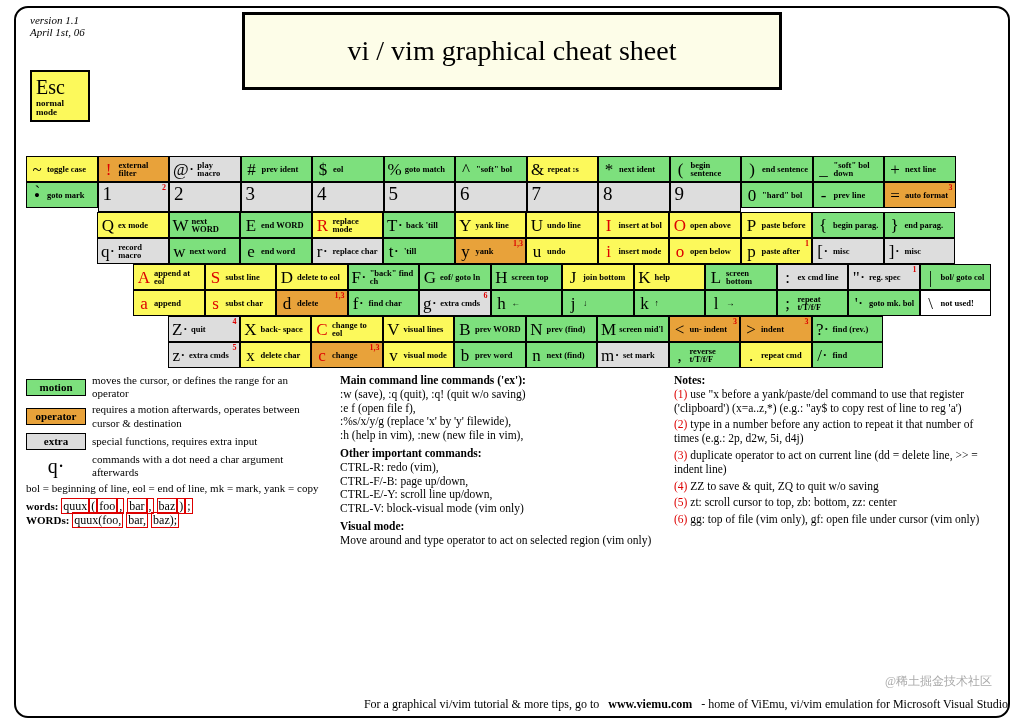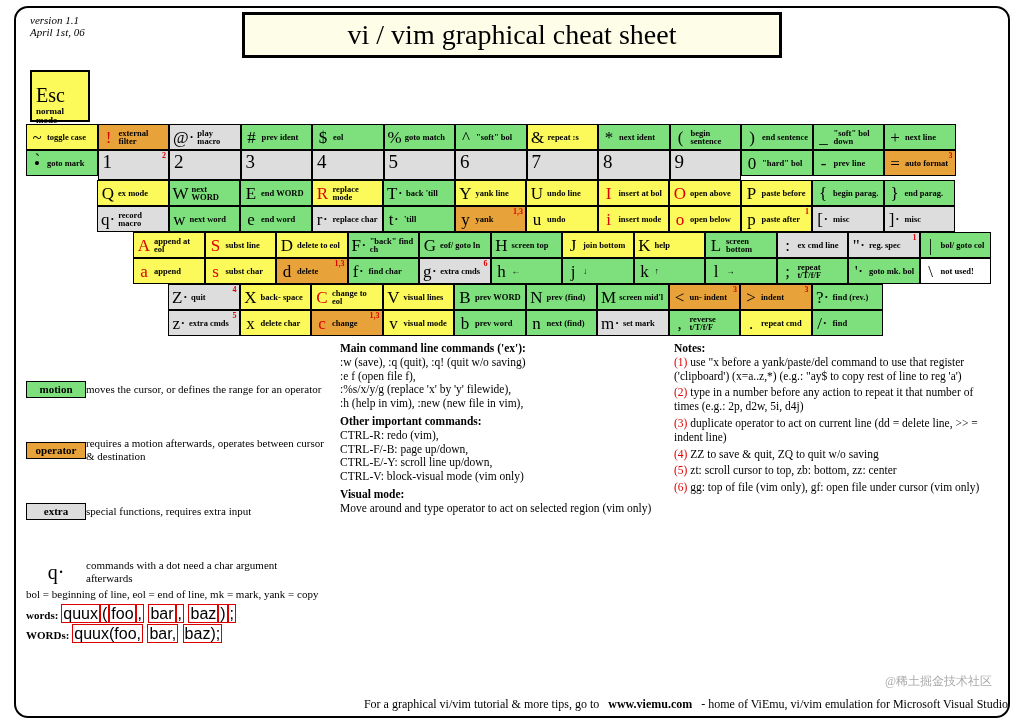--- a/index.html
+++ b/index.html
@@ -1,21 +1,21 @@
 <!DOCTYPE html>
 <html><head>
 <meta charset="utf-8">
 <style>
   * { box-sizing: border-box; }
   body { margin:0; font-family: Georgia, "Times New Roman", serif; background:#fff; color:#000; }
   .page { width:1024px; height:724px; position:relative; padding:6px 14px 6px 14px; }
   .frame { border:2px solid #000; border-radius:14px; height:712px; padding:4px 10px 0 10px; position:relative; }
   .ver { position:absolute; top:6px; left:14px; font-style:italic; font-size:11px; line-height:1.1; }
-  .title { margin:0 auto 6px auto; width:540px; border:3px solid #000; text-align:center; font-size:28px; padding:4px 8px; background:#fdfde8; font-family:Georgia,serif; }
-  .esc { position:absolute; top:62px; left:14px; width:60px; height:52px; border:2px solid #000; background:#fcf95b; padding:12px 4px; }
+  .title { margin:0 auto 6px auto; width:540px; border:3px solid #000; text-align:center; font-size:28px; padding:20px 8px; background:#fdfde8; font-family:Georgia,serif; }
+  .esc { position:absolute; top:62px; left:14px; width:60px; height:52px; border:2px solid #000; background:#fcf95b; padding:4px 4px; }
   .esc .k { font-size:20px; font-family:Georgia,serif; }
   .esc .d { font-size:9px; font-weight:bold; line-height:1; }
   .kbd { margin-top:66px; }
   .row { display:flex; gap:0; margin-bottom:0; }
   .pair { display:flex; flex-direction:column; width:71.5px; }
   .pair.num .sub { height:30px; border:1.5px solid #000; background:#ddd; padding:0 4px; font-size:19px; position:relative; font-family:Georgia,serif;}
   .key { height:26px; border:1.5px solid #000; display:flex; align-items:center; padding:0 3px; gap:3px; position:relative; overflow:hidden;}
   .key .sym { font-size:17px; font-family:Georgia,serif; min-width:14px; text-align:center; line-height:1;}
   .key .lbl { font-size:8.5px; font-weight:bold; line-height:1; flex:1; }
   .motion { background:#7de07d; }
@@ -26,24 +26,24 @@
   .red { color:#d00; }
   .row.r2 { margin-left:71px; }
   .row.r3 { margin-left:107px; }
   .row.r4 { margin-left:142px; }
   .sup { position:absolute; top:0; right:2px; font-size:8px; color:#d00; font-weight:bold;}
   .arrow { font-size:16px; font-weight:bold; }
   .bottom { display:flex; gap:14px; margin-top:6px; font-size:11.5px; line-height:1.2; }
   .col1 { width:300px; }
   .col2 { width:320px; }
   .col3 { flex:1; }
-  .leg { display:flex; align-items:center; gap:0; margin-bottom:3px;margin-top:39px;}
+  .leg { display:flex; align-items:center; gap:6px; margin-bottom:3px;}
   .leg .sw { border:1.5px solid #000; width:60px; text-align:center; font-weight:bold; font-size:11px; padding:1px 0;}
   .leg .tx { font-size:11px; flex:1;}
-  .wordex { font-family:Liberation Sans, sans-serif; font-size:16px;border-radius:7px; }
+  .wordex { font-family:Liberation Serif, serif; font-size:12px;border-radius:7px; }
   .wordex .w { border:1px solid #d00; padding:0 1px; }
   .footer { text-align:right; font-size:12px; position:absolute; bottom:4px; left:0; right:0;}
   .note-h { font-weight:bold; }
   .rnum { color:#d00; }
   .watermark { position:absolute; right:16px; bottom:26px; font-size:12px; color:#aaa;}
   b { font-weight:bold; }
 </style>
 </head>
 <body>
 

